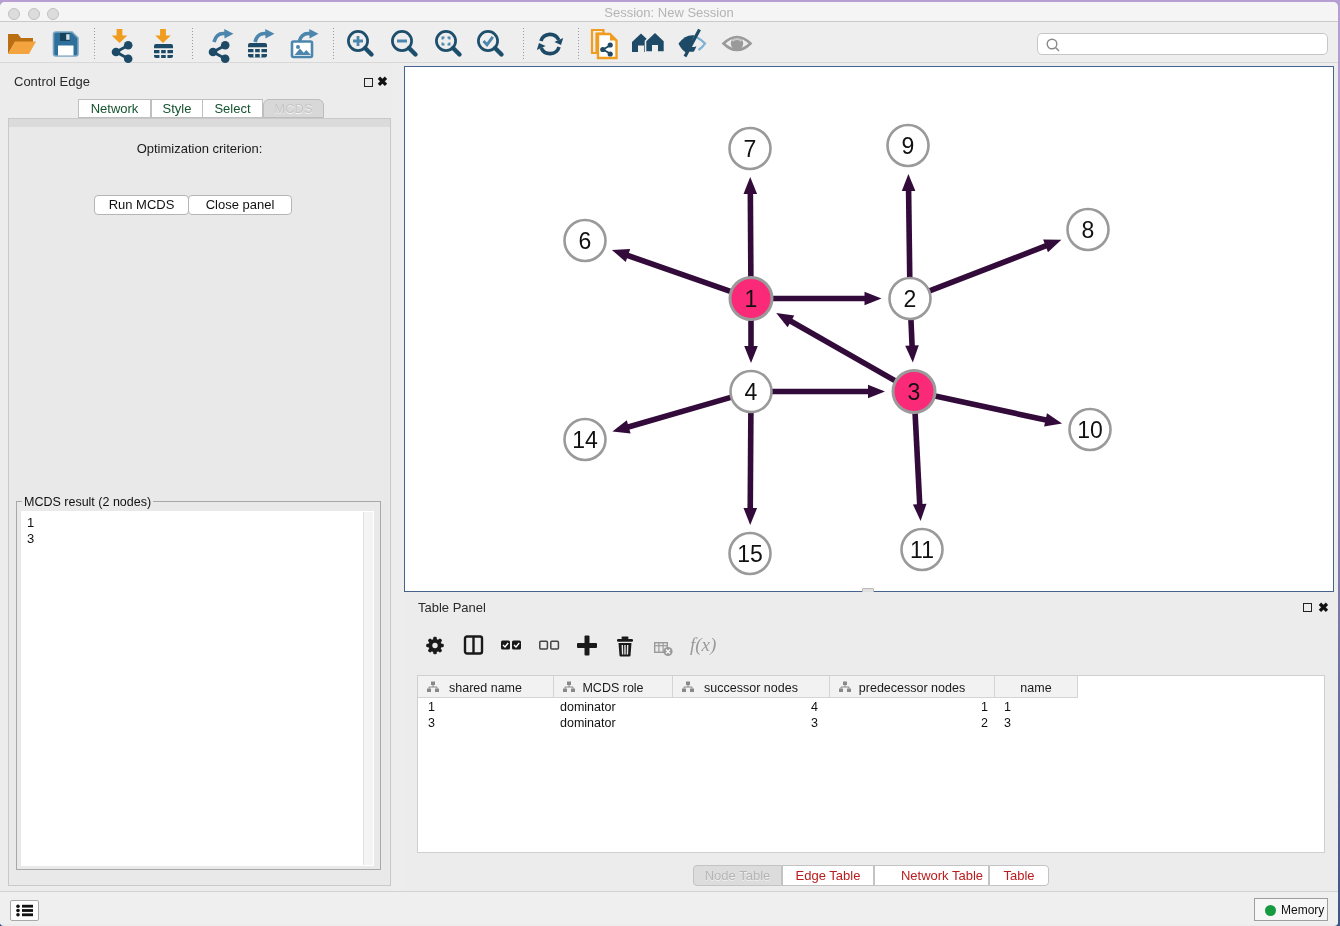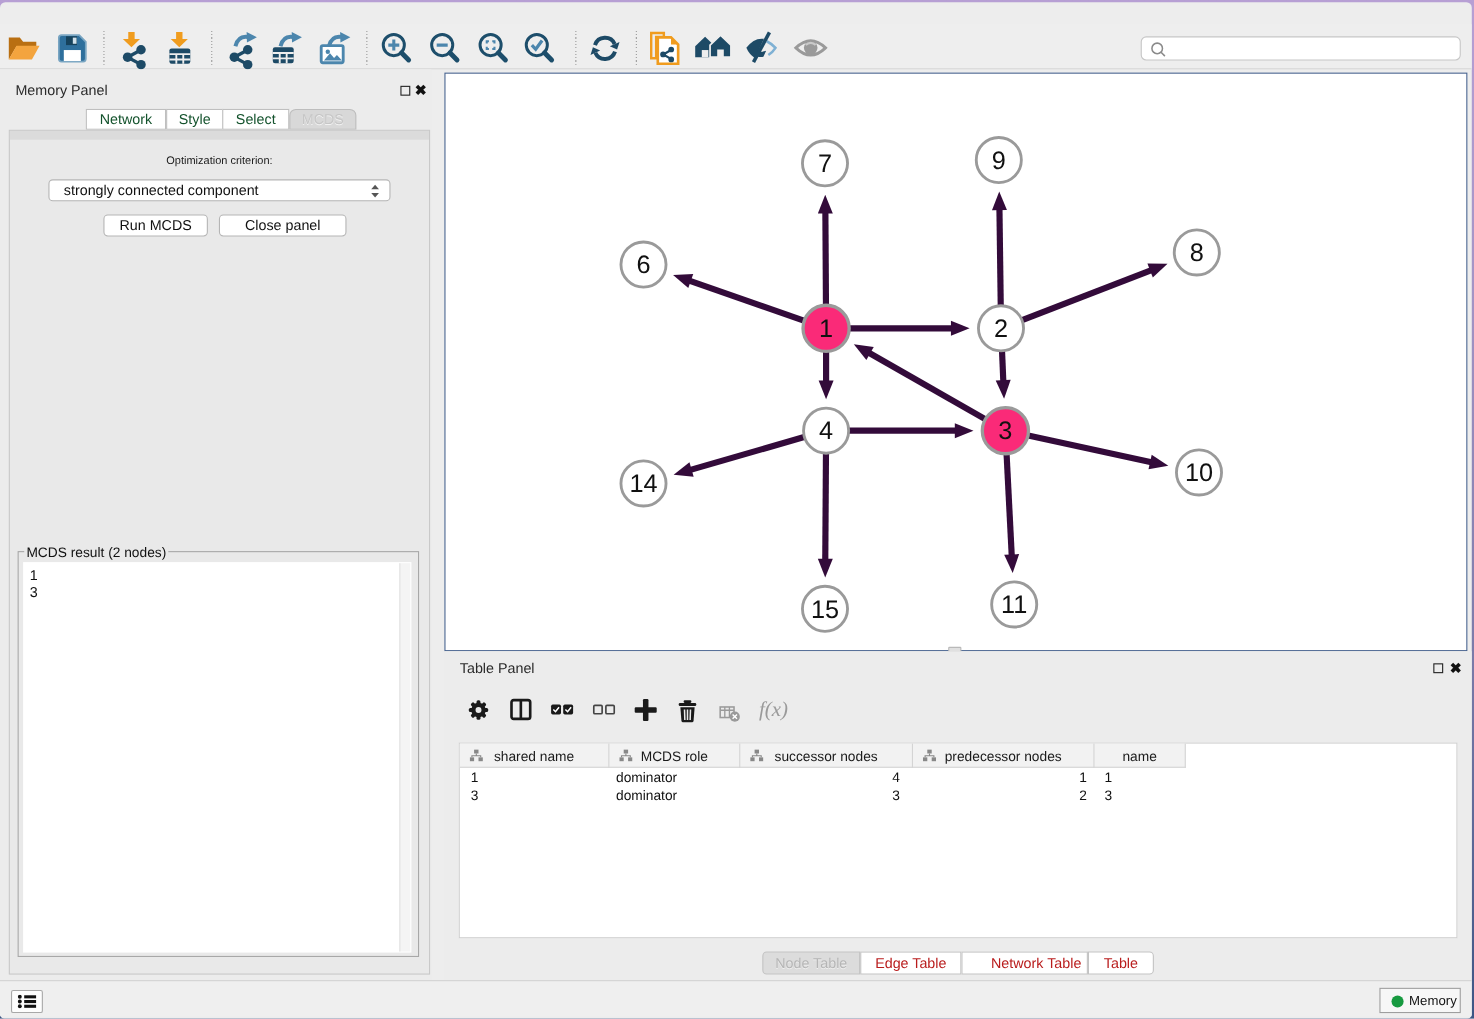--- a/index.html
+++ b/index.html
@@ -26,21 +26,21 @@
 
 #cp { position:absolute; left:0; top:61px; width:392px; height:828px; background:#ececec; }
 #cp-title { position:absolute; left:14px; top:11px; font-size:13px; color:#2a2a2a; }
 .panefloat { position:absolute; width:9px; height:9px; border:1.5px solid #222; background:transparent; }
 .panex { position:absolute; font-size:13px; font-weight:bold; color:#111; }
 .tab { position:absolute; top:36px; height:19px; background:#fff; border:1px solid #bfbfbf;
   font-size:13px; color:#14532d; text-align:center; line-height:18px; }
 #subpanel { position:absolute; left:8px; top:55px; width:383px; height:768px;
   background:#e9e9e9; border:1px solid #c9c9c9; }
 #subpanel .topband { position:absolute; left:0; top:0; width:100%; height:8px; background:#dbdbdb; }
-#optlabel { position:absolute; left:0; top:22px; width:100%; text-align:center; font-size:10px; color:#1a1a1a; }
+#optlabel { position:absolute; left:0; top:22px; width:100%; text-align:center; font-size:13px; color:#1a1a1a; }
 #dropdown { position:absolute; left:35px; top:44px; width:311px; height:20px; background:#fff;
   border:1px solid #b5b5b5; border-radius:4px; font-size:13px; color:#111; line-height:18px; padding-left:13px; }
 .btn { position:absolute; top:76px; height:20px; background:#fff; border:1px solid #b5b5b5;
   border-radius:4px; font-size:13px; color:#111; text-align:center; line-height:18px; }
 #fieldset { position:absolute; left:7px; top:382px; width:365px; height:369px; border:1px solid #a8a8a8; }
 #fslegend { position:absolute; left:5px; top:-7px; background:#e9e9e9; font-size:12.5px; color:#111; padding:0 2px; }
 #fslist { position:absolute; left:4px; top:9px; width:353px; height:355px; background:#fff; }
 #fslist .sb { position:absolute; right:1px; top:1px; width:10px; height:353px; background:#f4f4f4; border-left:1px solid #e2e2e2; }
 #fslist .it { position:absolute; left:6px; font-size:13px; color:#111; }
 
@@ -67,20 +67,26 @@
 #status { position:absolute; left:0; top:889px; width:1338px; height:33px; background:#efefef;
   border-top:1px solid #d2d2d2; }
 #lbtn { position:absolute; left:10px; top:8px; width:29px; height:21px; background:#fdfdfd;
   border:1px solid #a8a8a8; border-radius:2px; }
 #membtn { position:absolute; left:1254px; top:6px; width:74px; height:23px; background:#f7f7f7;
   border:1px solid #9e9e9e; font-size:12px; color:#111; }
 </style>
 </head>
 <body>
 <div id="win">
+  <div id="titlebar">
+    <div class="tl" style="left:8px"></div>
+    <div class="tl" style="left:28px"></div>
+    <div class="tl" style="left:47px"></div>
+    <div id="wtitle">Session: New Session</div>
+  </div>
   <div id="toolbar">
     <div class="tsep" style="left:93.5px"></div>
       <div class="tsep" style="left:191.5px"></div>
       <div class="tsep" style="left:332.5px"></div>
       <div class="tsep" style="left:522.5px"></div>
       <div class="tsep" style="left:577.5px"></div>
       <svg width="1338" height="44" style="position:absolute;left:0;top:0">
         <g transform="translate(7,7)">
           <path d="M1 25 L1 5 L11 5 L14 9 L26 9 L26 13 L8 13 Z" fill="#b96f12"></path>
           <path d="M1 25 L8 12.5 L29 12.5 L22 25 Z" fill="#f3a43e"></path>
@@ -198,36 +204,32 @@
         </g>
       </svg>
     <div id="search">
         <svg width="20" height="20" style="position:absolute;left:6px;top:2px">
           <circle cx="8" cy="8" r="4.8" fill="none" stroke="#8a8a8a" stroke-width="1.4"></circle>
           <line x1="11.5" y1="11.5" x2="15" y2="15" stroke="#8a8a8a" stroke-width="1.4"></line>
         </svg>
       </div>
   </div>
   <div id="cp">
-    <div id="cp-title">Memory Panel</div>
+    <div id="cp-title">Control Edge</div>
     <div class="panefloat" style="left:363.5px; top:15px;"></div>
     <div class="panex" style="left:377px; top:11px;">✖</div>
     <div class="tab" style="left:78px; width:73px;">Network</div>
     <div class="tab" style="left:151px; width:52px;">Style</div>
     <div class="tab" style="left:202px; width:61px;">Select</div>
     <div class="tab" style="left:263px; width:61px; background:#d8d8d8; color:#c6c6c6; border-color:#bdbdbd; border-radius:6px 6px 0 0; text-shadow:0 1px 0 #f2f2f2;">MCDS</div>
     <div id="subpanel">
       <div class="topband"></div>
       <div id="optlabel">Optimization criterion:</div>
-      <div id="dropdown">strongly connected component<svg width="10" height="14" style="position:absolute;right:8px;top:2.5px">
-            <path d="M1.5 5 L5 1 L8.5 5 Z" fill="#555"></path>
-            <path d="M1.5 8.5 L5 12.5 L8.5 8.5 Z" fill="#555"></path>
-          </svg></div>
       <div class="btn" style="left:85px; width:95px;">Run MCDS</div>
-      <div class="btn" style="left:190px; width:116px;">Close panel</div>
+      <div class="btn" style="left:179px; width:104px;">Close panel</div>
       <div id="fieldset">
         <div id="fslegend">MCDS result (2 nodes)</div>
         <div id="fslist">
           <div class="sb"></div>
           <div class="it" style="top:4px;">1</div>
           <div class="it" style="top:20px;">3</div>
         </div>
       </div>
     </div>
   </div>

